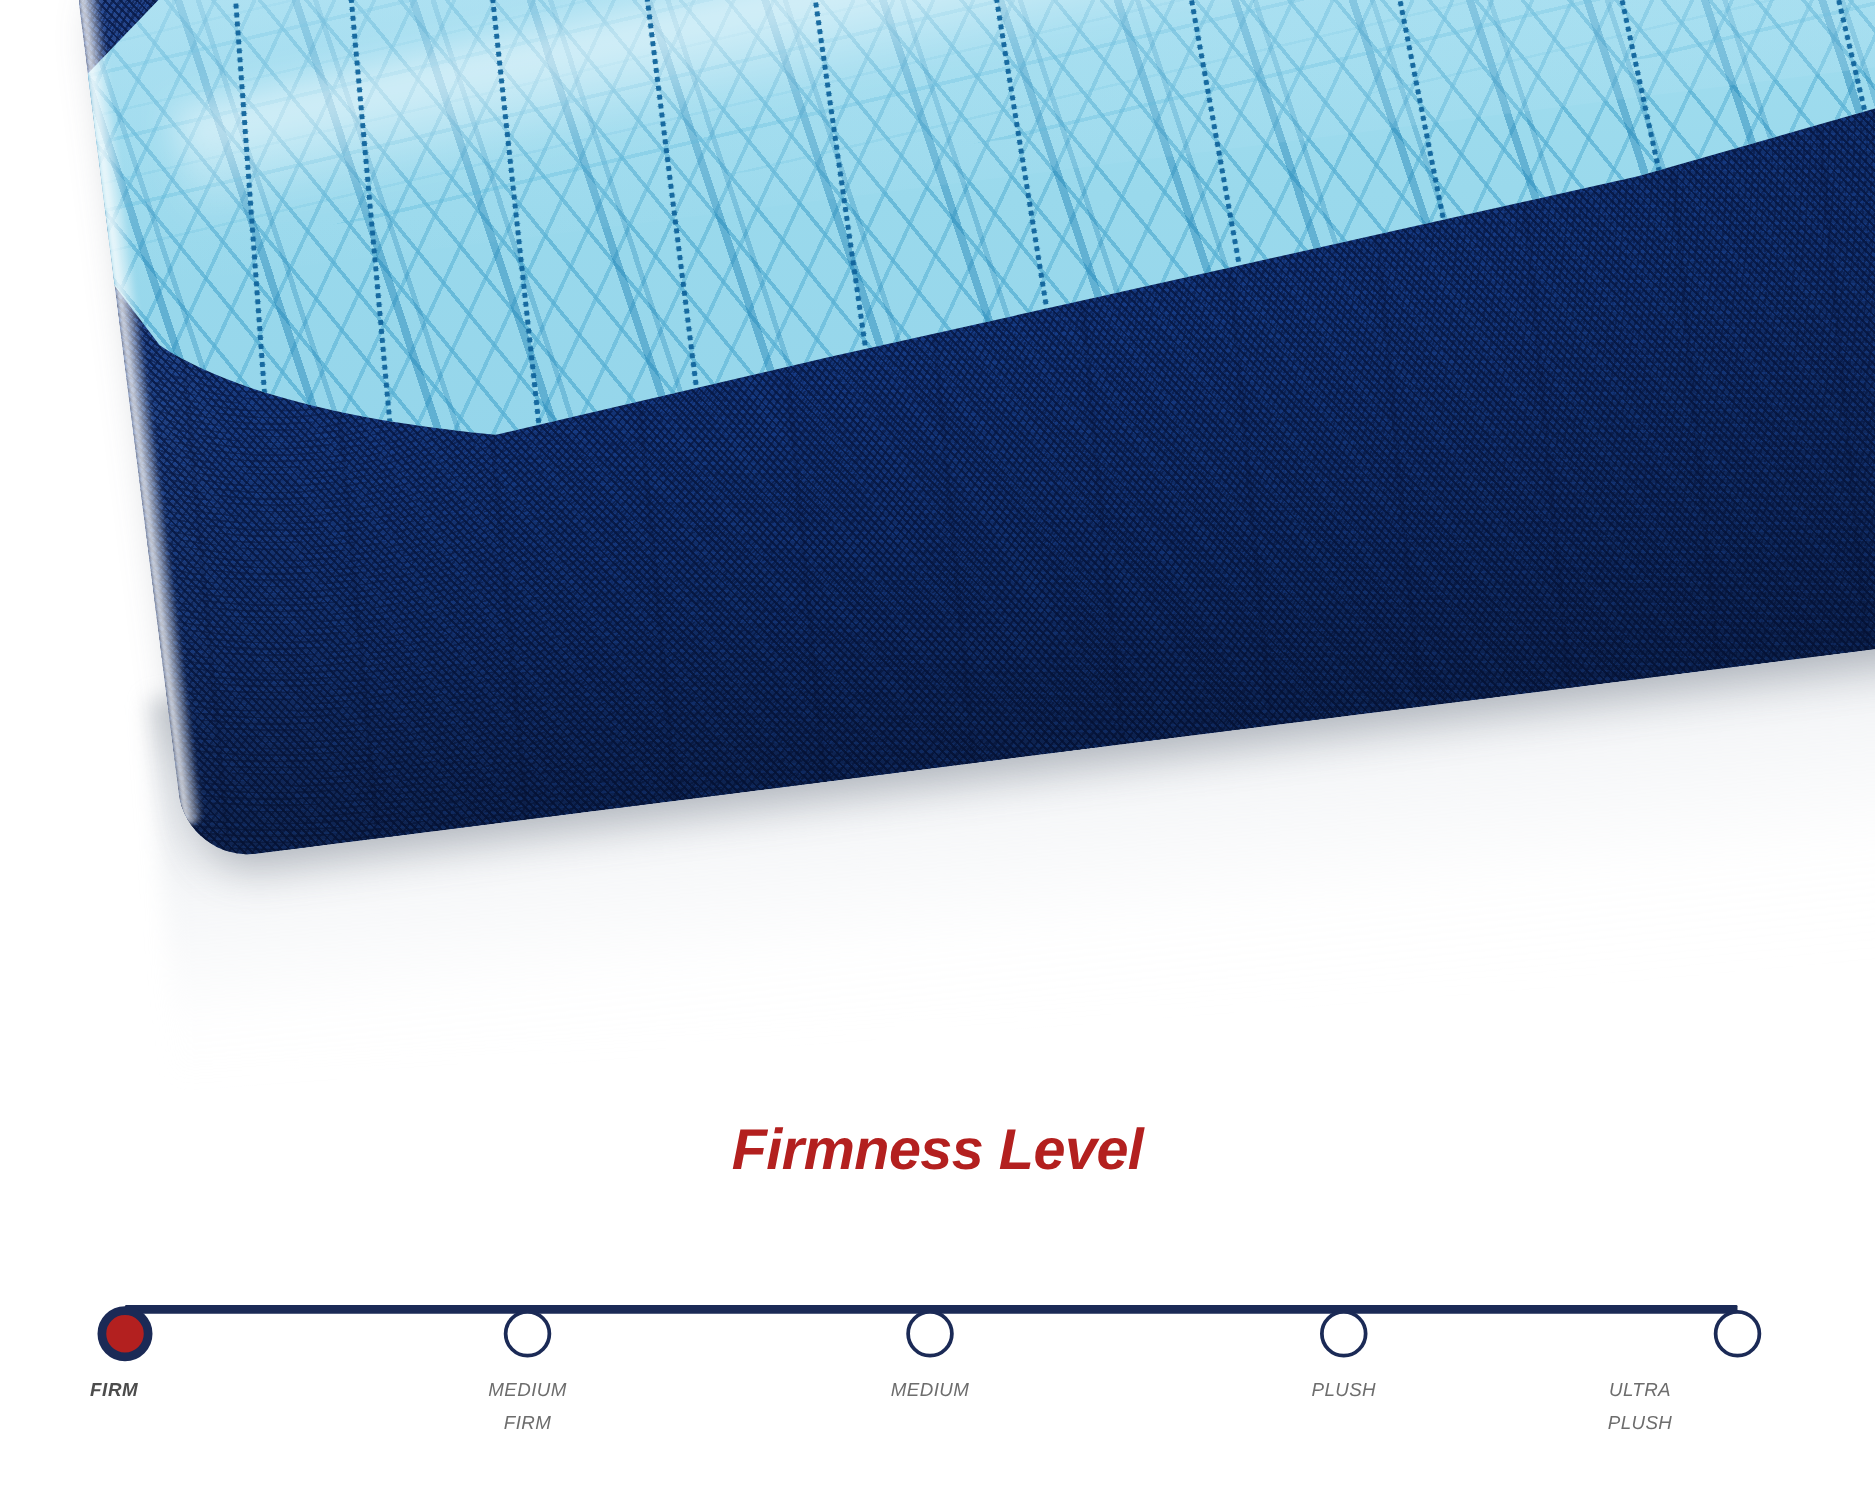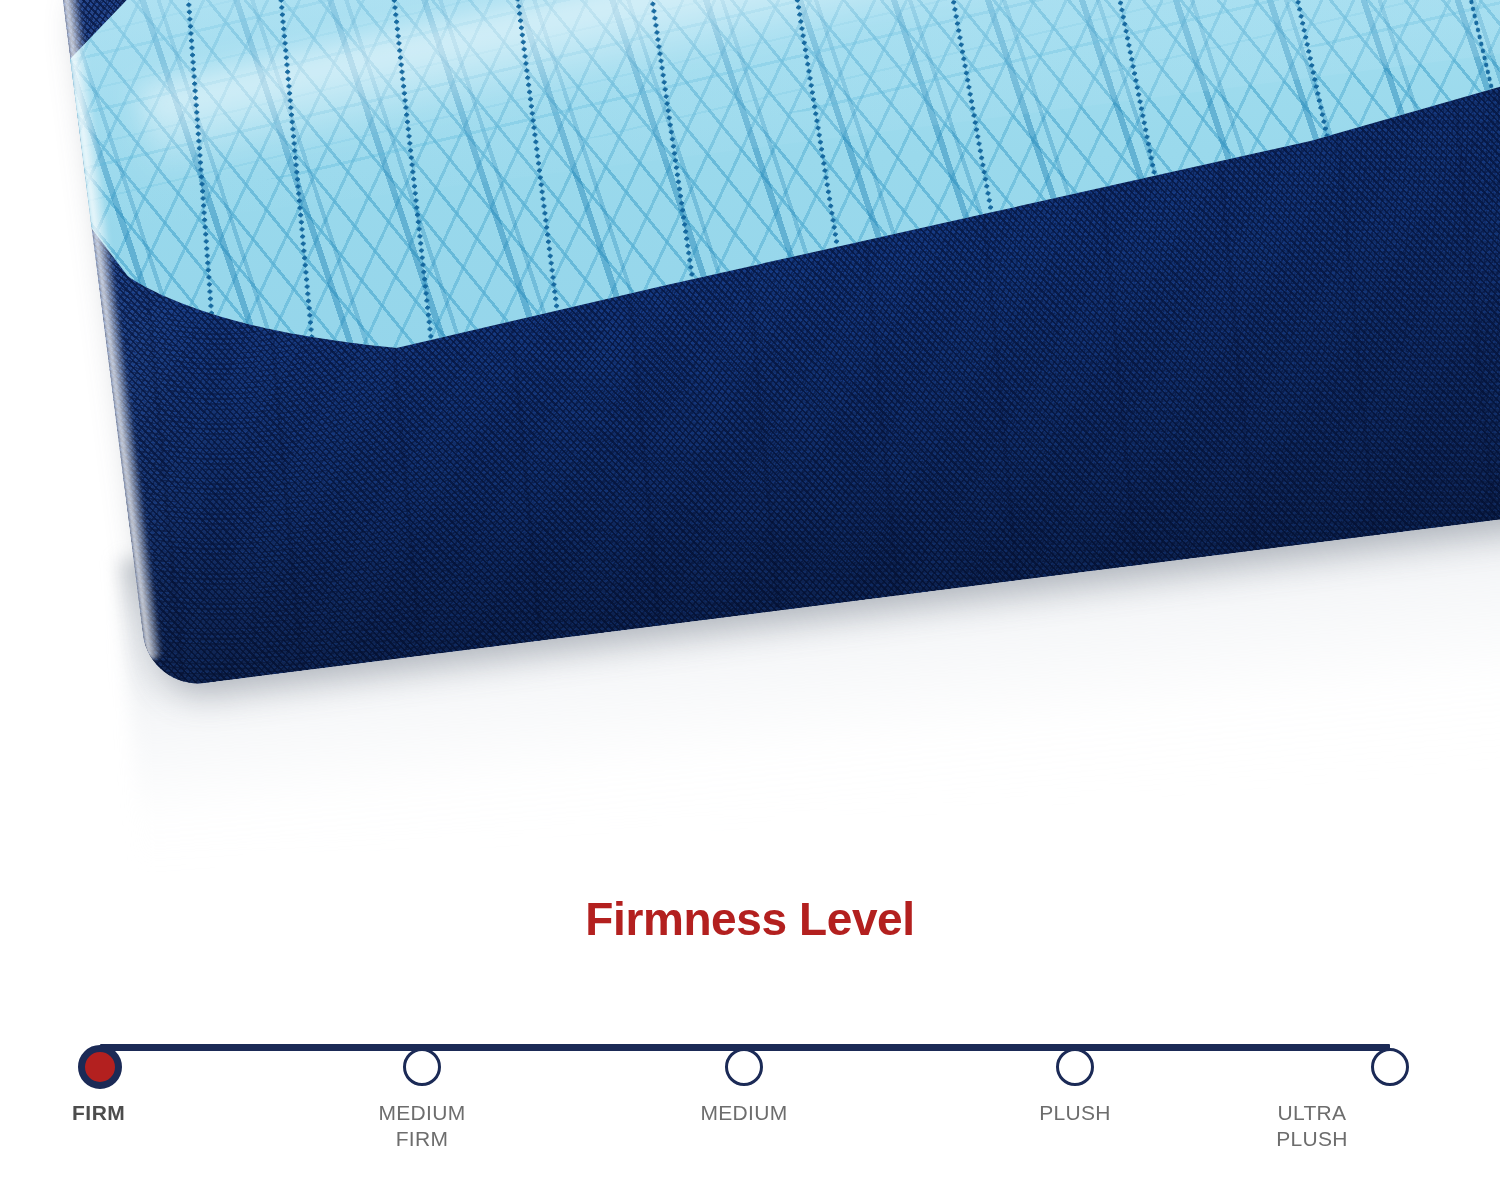--- a/index.html
+++ b/index.html
@@ -200,20 +200,21 @@
     filter: blur(2px);
   }
 
   
   #firmness-section {
     position: absolute;
     left: 0;
     top: 880px;
     width: 1500px;
     height: 320px;
+    font-style: italic;
   }
 
   #firmness-title {
     text-align: center;
     font-size: 46px;
     font-weight: bold;
     letter-spacing: -0.4px;
     color: #b3201f;
     margin-top: 12px;
   }
@@ -259,21 +260,21 @@
     border: 7px solid #1b2a56;
     background: #b3201f;
   }
 
   .stop-label {
     position: absolute;
     top: 56px;
     width: 220px;
     left: -110px;
     text-align: center;
-    font-size: 21px;
+    font-size: 15px;
     line-height: 26px;
     letter-spacing: 0.3px;
     color: #6d6d6d;
     white-space: pre-line;
   }
   .stop-label.selected {
     font-weight: bold;
     color: #4c4c4c;
     letter-spacing: 0.5px;
   }

